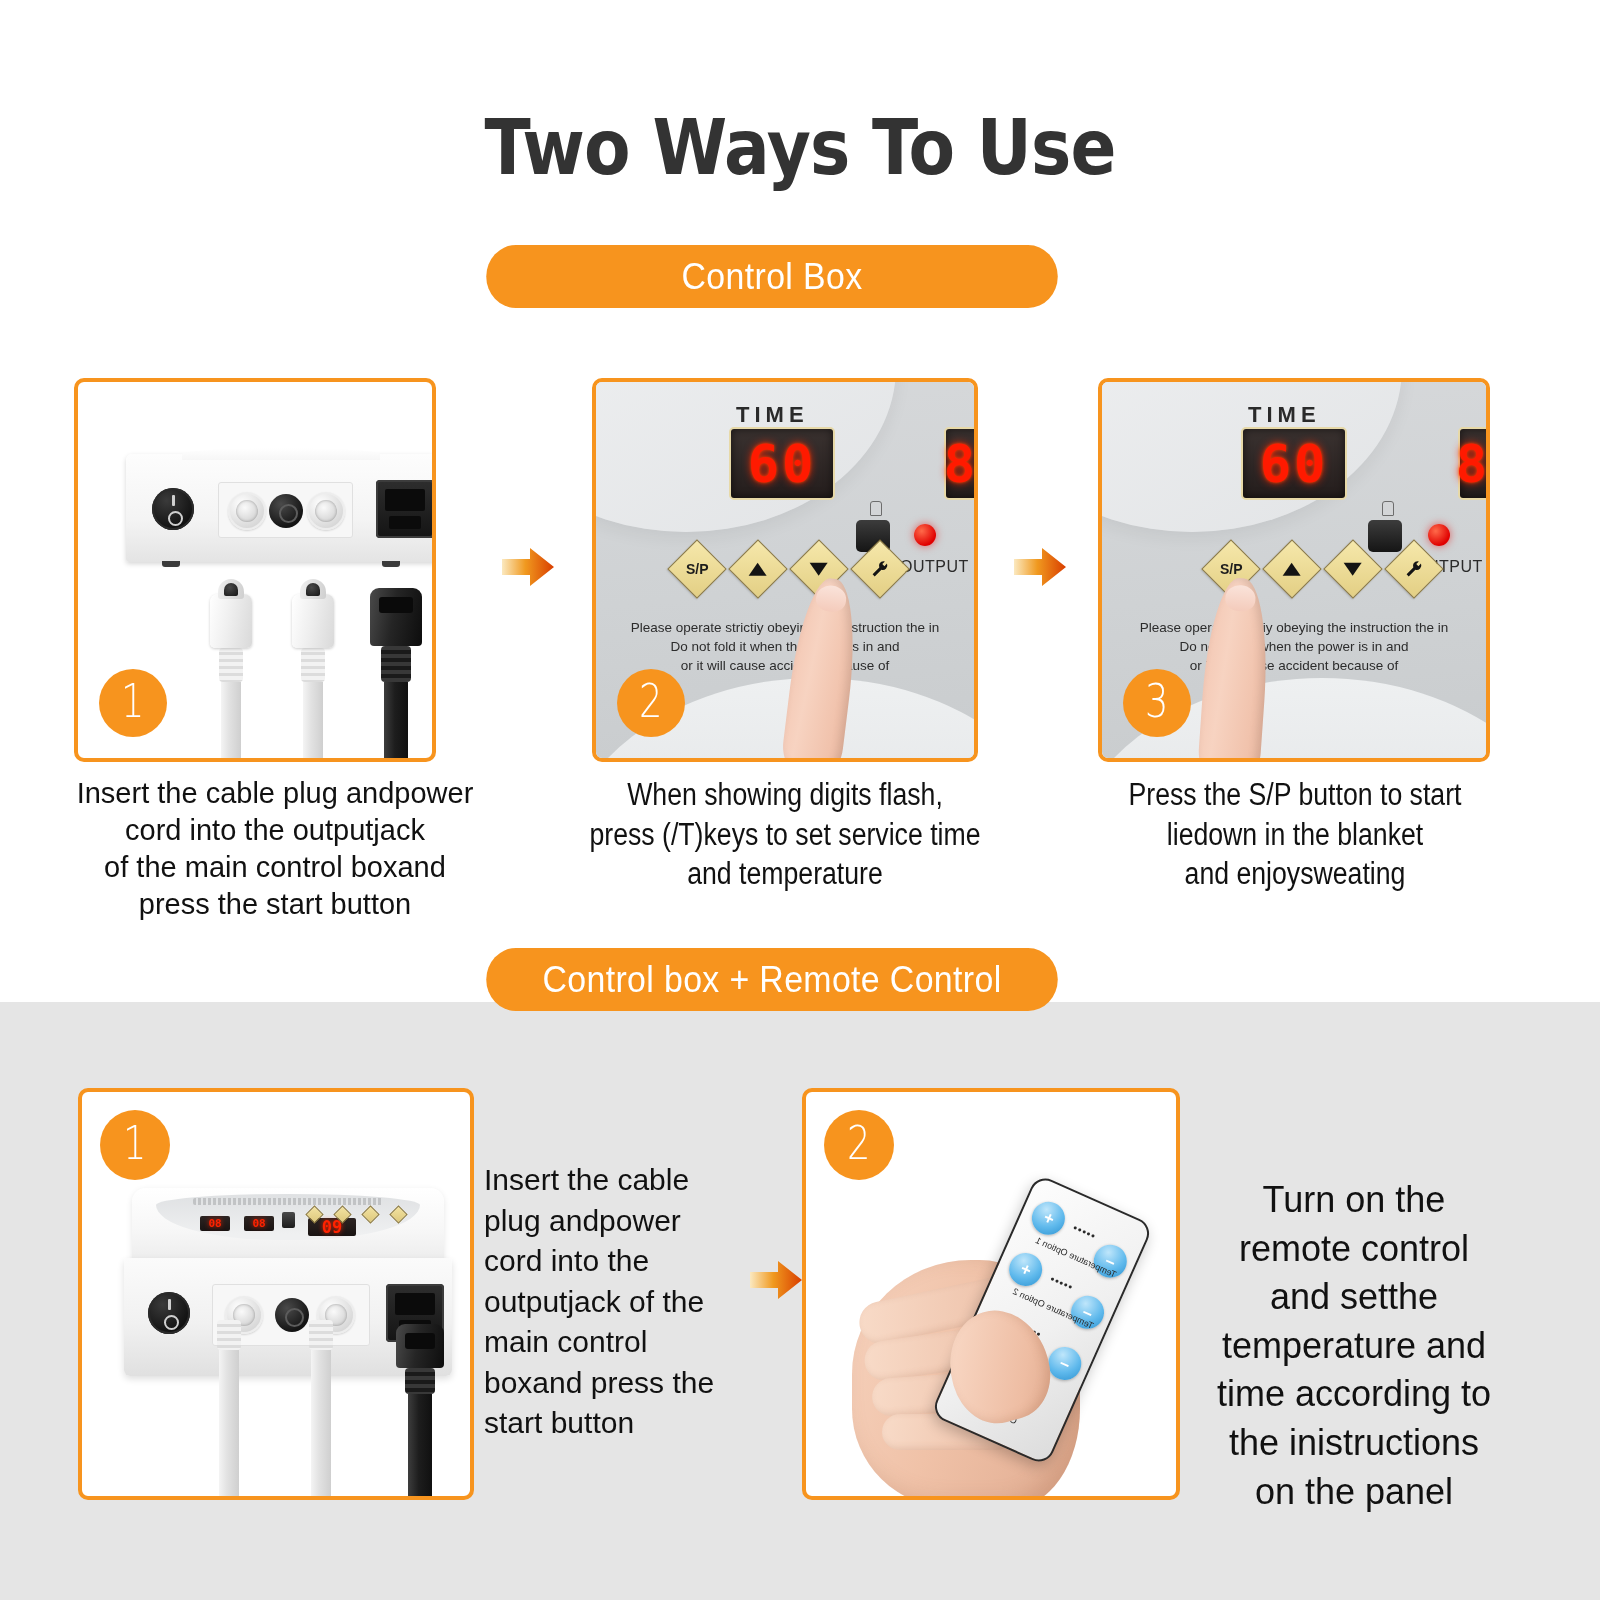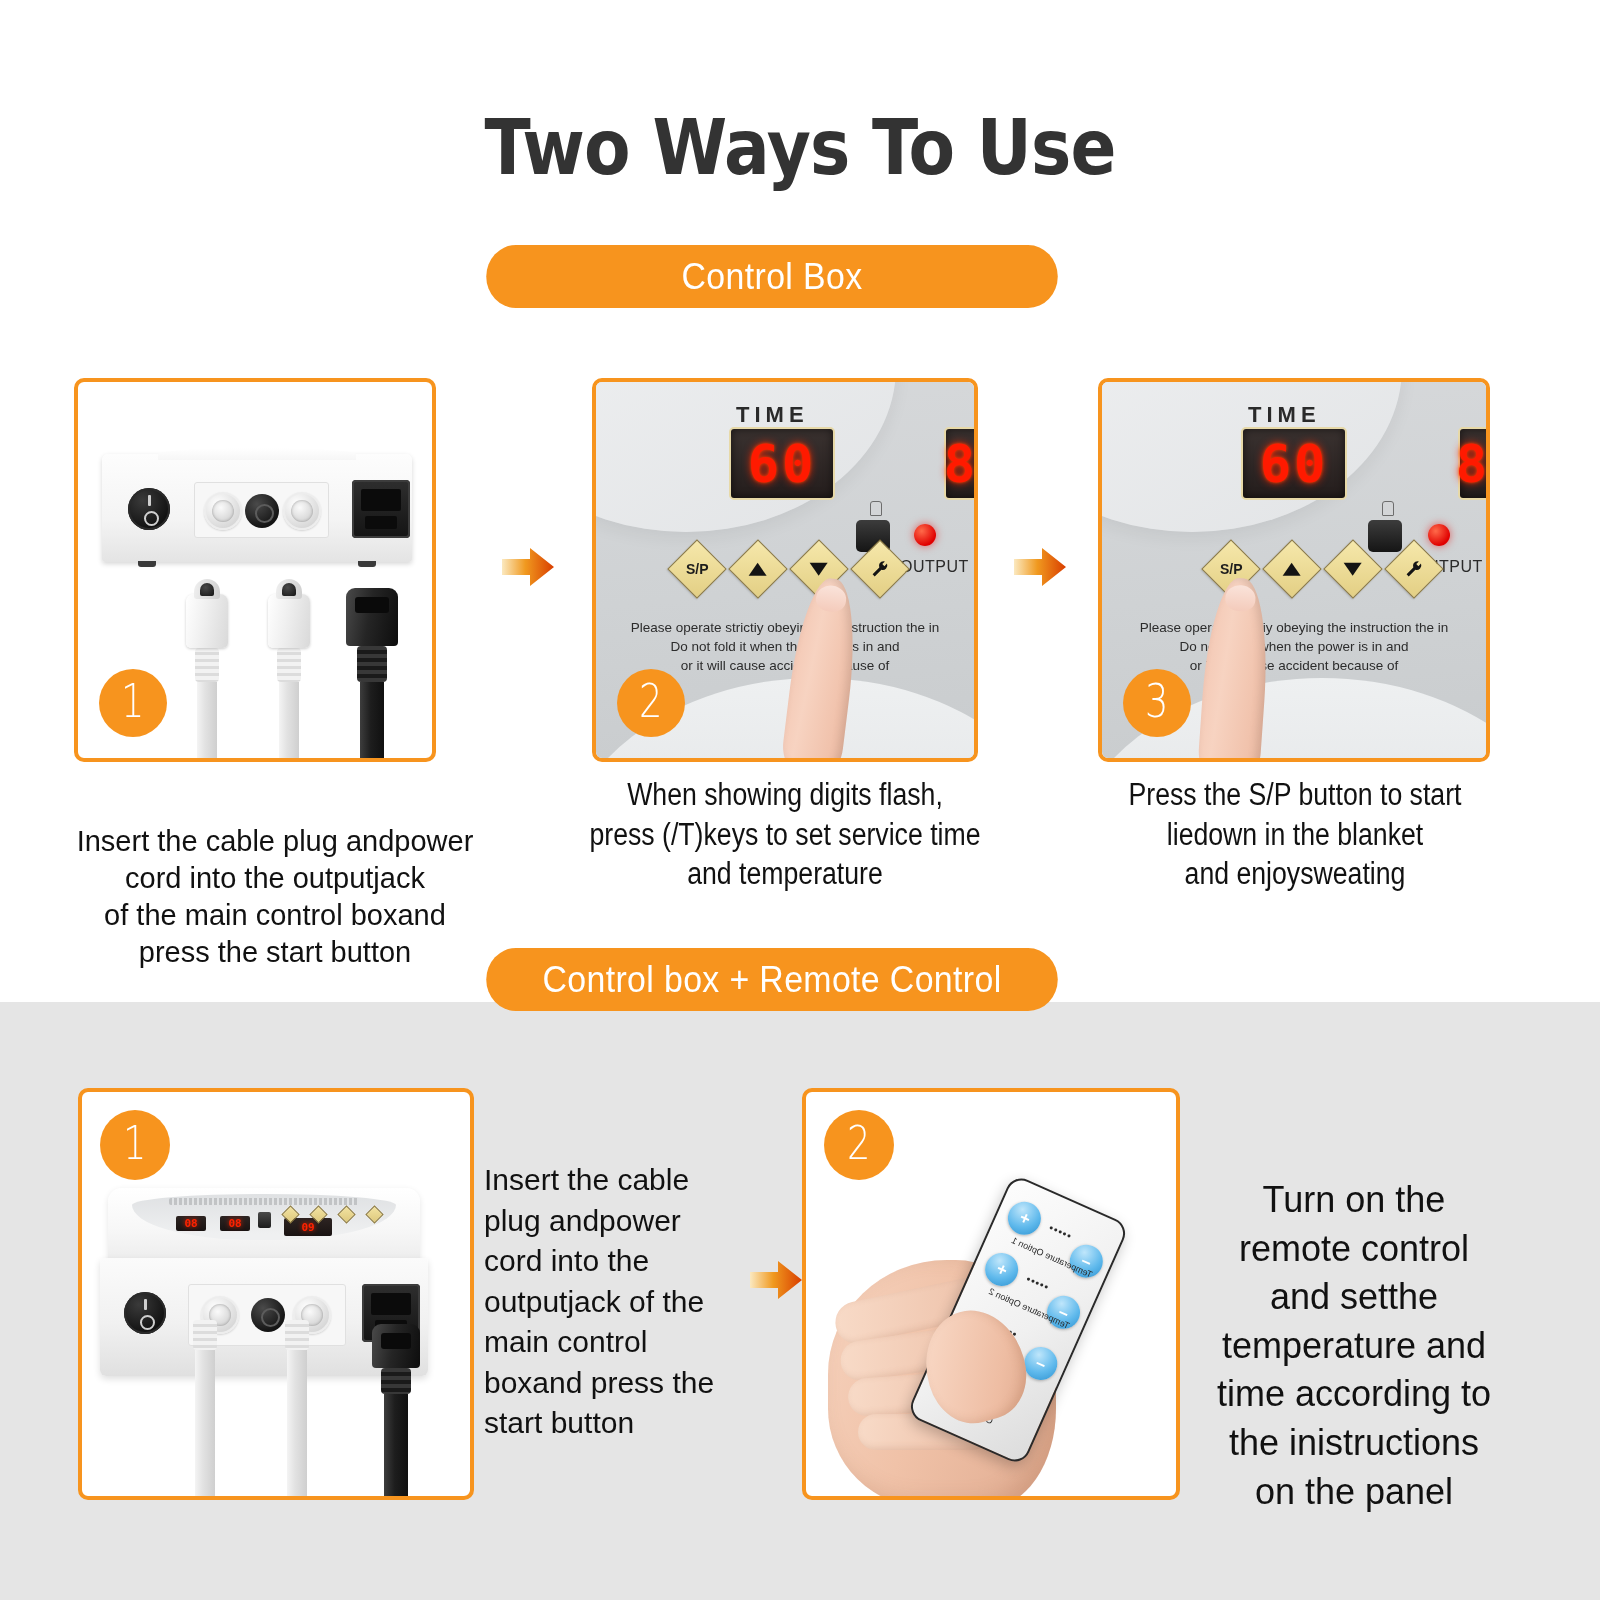--- a/index.html
+++ b/index.html
@@ -111,21 +111,21 @@
     left:484px; top:1160px; width:250px;
     font-size:30px; text-align:left; line-height:1.35;
   }
   .cap-b2 {
     left:1204px; top:1176px; width:300px;
     font-size:36px; text-align:center; line-height:1.35;
   }
 
   
 
-  .photo { position:absolute; inset:0; }
+  .photo { position:absolute; inset:0;margin-left:24px; }
 
   
   .boxrear {
     position:absolute; left:24px; top:72px; width:310px; height:108px;
     background:linear-gradient(180deg,#fdfdfd 0%,#f4f4f4 60%,#e4e4e4 100%);
     border-radius:6px 6px 3px 3px;
     box-shadow:0 2px 5px rgba(0,0,0,0.16);
   }
   .boxrear:before {
     content:""; position:absolute; left:18%; top:-6px; width:64%; height:12px;
@@ -584,21 +584,21 @@
         <div>or it will cause accident because of</div>
       </div>
 
       <div class="finger" style="left:102px; top:196px; width:62px; height:196px; transform:rotate(4deg);"></div>
     </div>
   </div>
   <div class="step-circle sc-3">
     <span>3</span>
   </div>
 
-  <div class="cap cap-1" style="white-space:pre-line;margin-top:48px;">Insert the cable plug andpower
+  <div class="cap cap-1" style="white-space:pre-line;">Insert the cable plug andpower
 cord into the outputjack
 of the main control boxand
 press the start button</div>
   <div class="cap cap-2" style="white-space:pre-line;">When showing digits flash,
 press (/T)keys to set service time
 and temperature</div>
   <div class="cap cap-3" style="white-space:pre-line;">Press the S/P button to start
 liedown in the blanket
 and enjoysweating</div>
 
@@ -609,21 +609,21 @@
       <div class="bigbox-top">
         <div class="bigbox-face">
           <div class="bb-text"></div>
           <div class="bb-led" style="left:44px; top:22px; width:30px;">
             <b>08</b>
           </div>
           <div class="bb-led" style="left:88px; top:22px; width:30px;">
             <b>08</b>
           </div>
           <div class="bb-led" style="left:152px; top:24px; width:48px; height:18px;">
-            <b style="font-size:11px;text-align:right;">09</b>
+            <b style="font-size:17px;text-align:right;">09</b>
           </div>
           <div class="bb-recv" style="left:126px; top:18px;"></div>
           <div class="bb-dia" style="left:152px; top:14px;"></div>
           <div class="bb-dia" style="left:180px; top:14px;"></div>
           <div class="bb-dia" style="left:208px; top:14px;"></div>
           <div class="bb-dia" style="left:236px; top:14px;"></div>
         </div>
       </div>
 
       <div class="bigbox-body">

